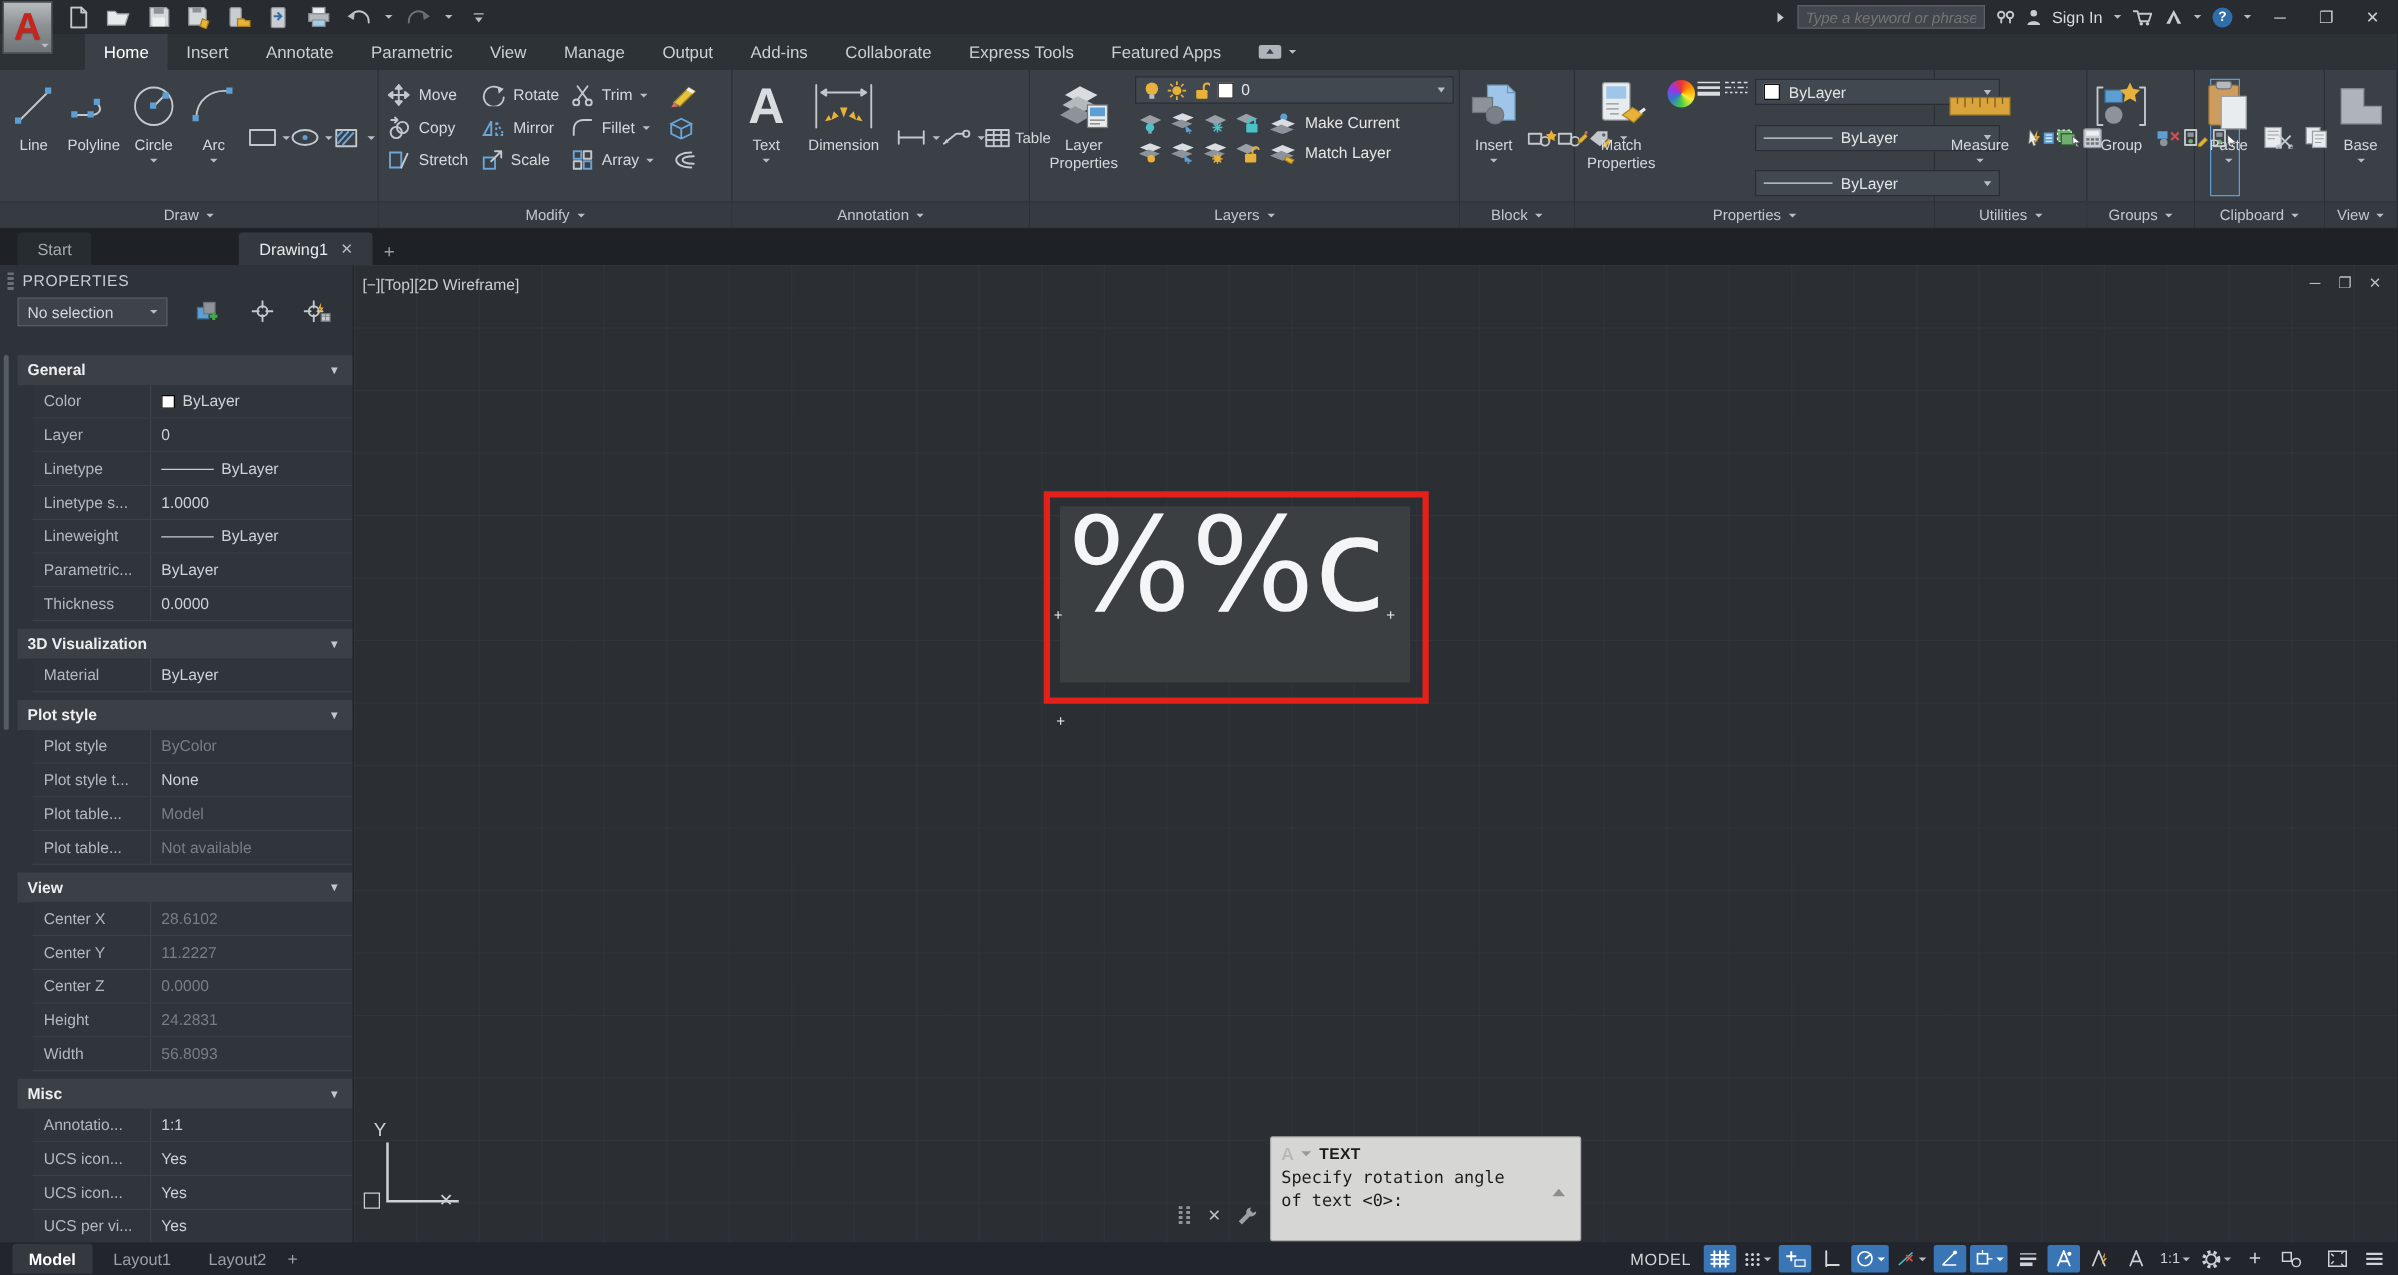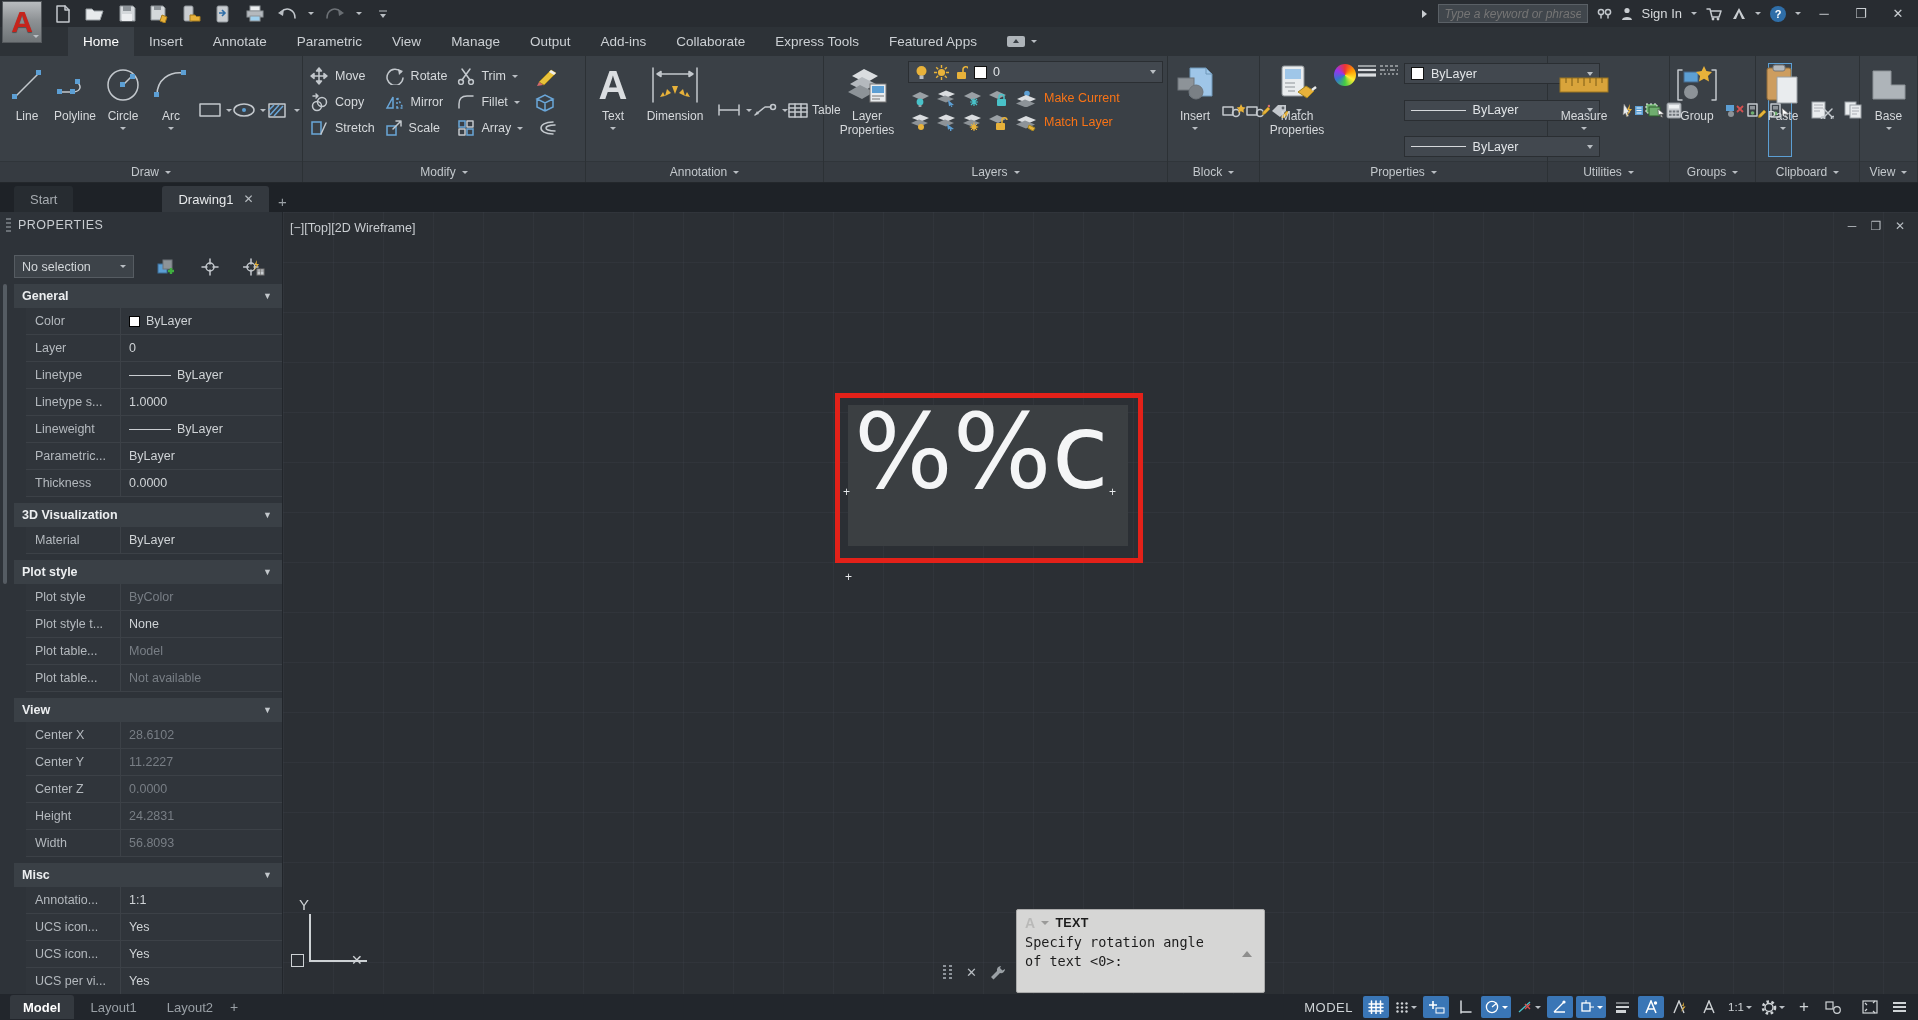--- a/index.html
+++ b/index.html
@@ -47,41 +47,41 @@
   .mitem{display:flex;align-items:center;gap:6px;font-size:12.5px;color:#d6d9dc;cursor:pointer;white-space:nowrap;}
   svg{display:block;}
   .ic{stroke:var(--ico);fill:none;stroke-width:1.5;stroke-linecap:round;stroke-linejoin:round;}
   .icb{stroke:var(--icoblue);fill:none;stroke-width:1.5;}
   .node{fill:#5c9fd4;stroke:none;}
   .lcombo{width:255px;height:22px;background:#42484f;border:1px solid #2a2e32;display:flex;align-items:center;gap:6px;padding:0 6px;font-size:12.5px;color:#e2e5e8;cursor:pointer;}
   .lcombo .spacer{flex:1;}
   .sw{width:13px;height:13px;background:#fff;border:1px solid #111;display:inline-block;}
   .laygrid{display:grid;grid-template-columns:repeat(4,26px) auto;grid-auto-rows:24px;align-items:center;margin-top:3px;}
   .laybtn{width:24px;height:22px;display:flex;align-items:center;justify-content:center;cursor:pointer;}
-  .layact{display:flex;align-items:center;gap:6px;font-size:12.5px;color:#f97316;cursor:pointer;padding-left:2px;white-space:nowrap;}
+  .layact{display:flex;align-items:center;gap:6px;font-size:12.5px;color:#e5e5e5;cursor:pointer;padding-left:2px;white-space:nowrap;}
   .pcombo{width:196px;height:21px;background:#42484f;border:1px solid #2a2e32;display:flex;align-items:center;gap:7px;padding:0 6px;font-size:12.5px;color:#e2e5e8;cursor:pointer;}
   .pcombo .spacer{flex:1;}
   .ltline{flex:1;height:0;border-top:1.6px solid #d6d9dc;max-width:70px;}
   .wheel{width:22px;height:22px;border-radius:50%;background:conic-gradient(#e33,#f90,#fe3,#4c4,#37c,#93e,#e33);}
 
   
   .doctabs{height:29px;background:#1e2227;display:flex;align-items:flex-end;padding-left:14px;gap:2px;}
   .dtab{height:26px;padding:0 16px;display:flex;align-items:center;gap:10px;font-size:13px;color:#a6abb0;background:#272c31;border-radius:3px 3px 0 0;cursor:pointer;}
   .dtab.active{background:#34393f;color:#e8eaec;}
   .dtab .x{color:#b9bec3;font-size:12px;}
   .dplus{width:22px;height:22px;display:flex;align-items:center;justify-content:center;color:#9aa0a5;font-size:15px;cursor:pointer;}
 
   
   .main{flex:1;display:flex;min-height:0;}
 
   
   .palette{width:283px;background:var(--palette);display:flex;flex-direction:column;border-right:1px solid #22262b;overflow:hidden;}
   .pal-title{height:26px;display:flex;align-items:center;gap:7px;padding-left:6px;font-size:12.5px;letter-spacing:.5px;color:#c9cdd1;}
   .grip{width:5px;height:14px;background:repeating-linear-gradient(180deg,#6a7076 0 2px,transparent 2px 4px);}
-  .pal-tools{height:40px;display:flex;align-items:flex-end;gap:20px;padding:0 8px 0 14px;}
+  .pal-tools{height:40px;display:flex;align-items:flex-start;gap:20px;padding:0 8px 0 14px;}
   .pal-combo{flex:0 0 120px;height:23px;background:#3d4349;border:1px solid #565c62;display:flex;align-items:center;justify-content:space-between;padding:0 7px;font-size:12.5px;color:#d3d7da;cursor:pointer;}
   .ptool{width:24px;height:22px;display:flex;align-items:center;justify-content:center;cursor:pointer;}
   .pal-body{flex:1;position:relative;padding-left:14px;overflow:hidden;}
   .pscroll{position:absolute;left:3px;top:6px;width:4px;height:300px;background:#555c63;border-radius:2px;}
   .psec-h{height:24px;margin-top:6px;background:#3a4046;display:flex;align-items:center;justify-content:space-between;padding:0 10px 0 8px;font-size:12.5px;font-weight:bold;color:#eceef0;cursor:pointer;}
   .sec-car{font-size:9px;color:#c3c8cc;font-weight:normal;}
   .prow{height:27px;display:flex;align-items:center;margin-left:12px;border-bottom:1px solid var(--rowline);font-size:12.5px;background:#30353b;}
   .prow .lab{width:95px;color:#b4b9be;padding-left:9px;border-right:1px solid var(--rowline);align-self:stretch;display:flex;align-items:center;white-space:nowrap;overflow:hidden;}
   .prow .val{flex:1;color:var(--txt);padding-left:8px;display:flex;align-items:center;gap:6px;white-space:nowrap;overflow:hidden;cursor:text;}
   .prow .val.muted{color:var(--mut);}
@@ -860,21 +860,21 @@
           <span>View</span>
           <span class="car sm"></span>
         </div>
     </div>
   </div>
 
   <div class="doctabs">
     <div class="dtab">
         <span>Start</span>
       </div>
-    <div class="dtab active" style="margin-left:87px;">
+    <div class="dtab active" style="margin-left:116px;">
         <span>Drawing1</span>
         <span class="x">✕</span>
       </div>
     <div class="dplus">+</div>
   </div>
 
   <div class="main">
 
     <div class="palette">
       <div class="pal-title">

